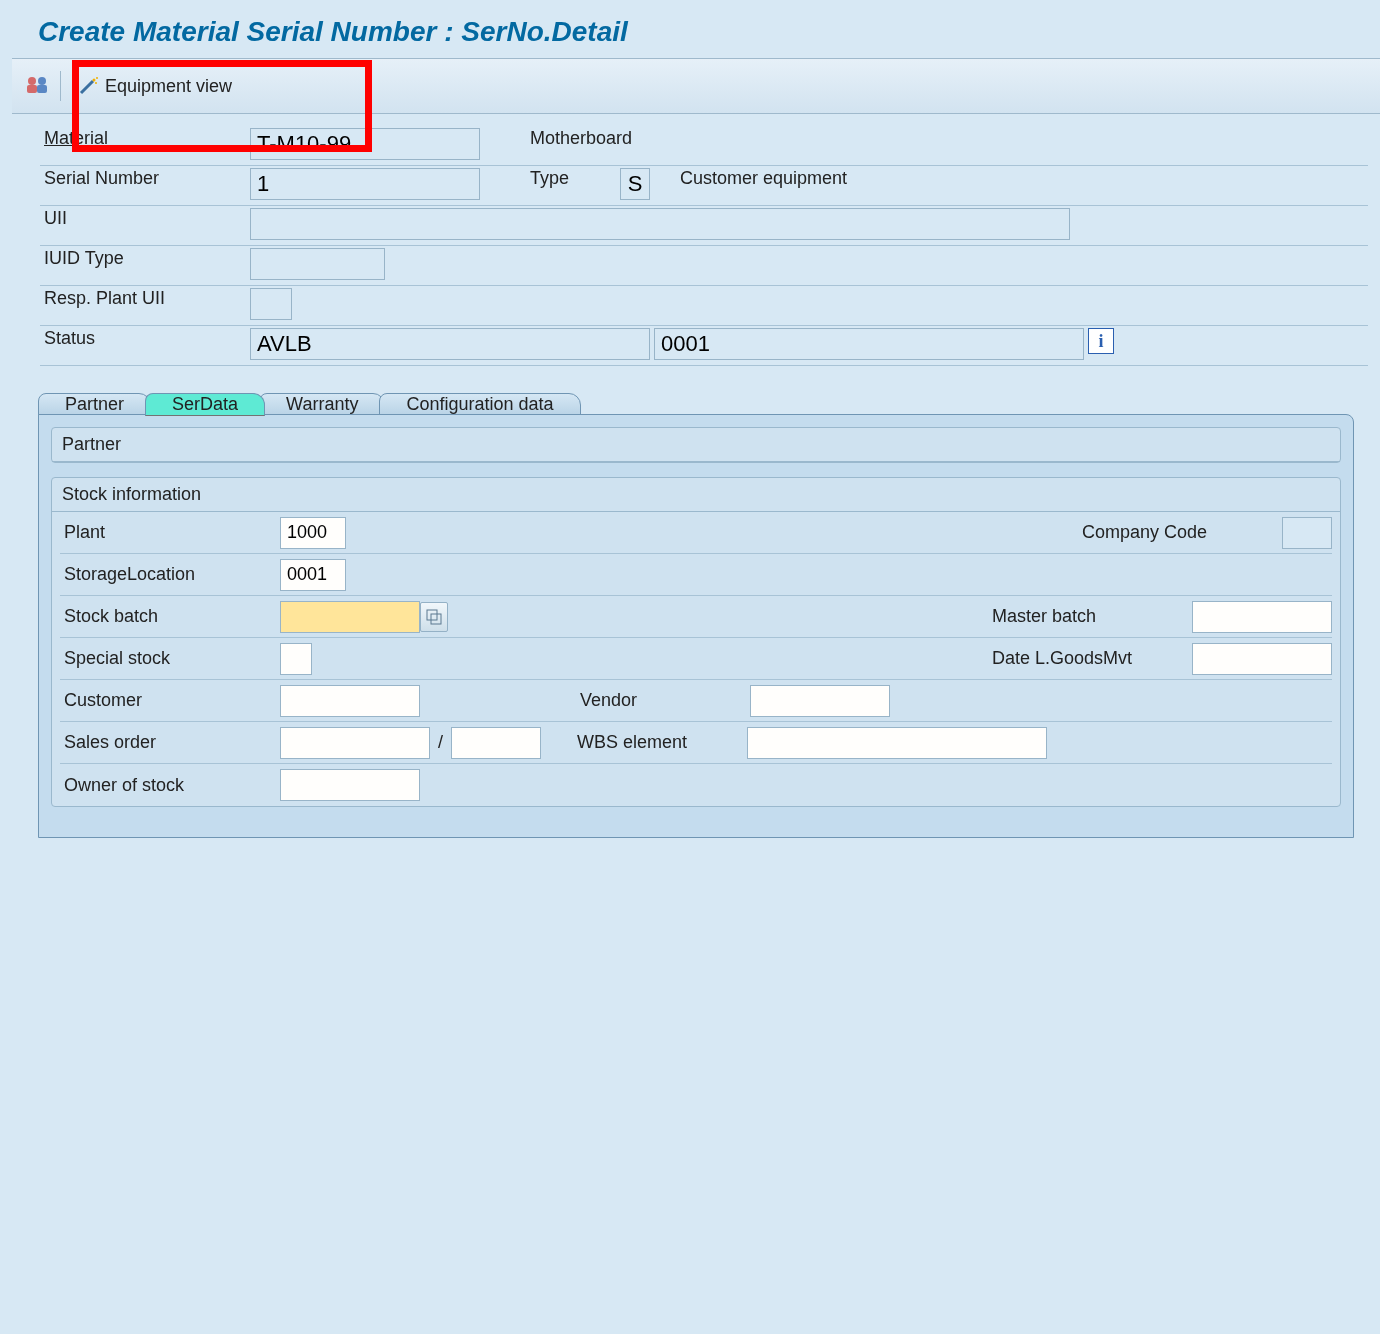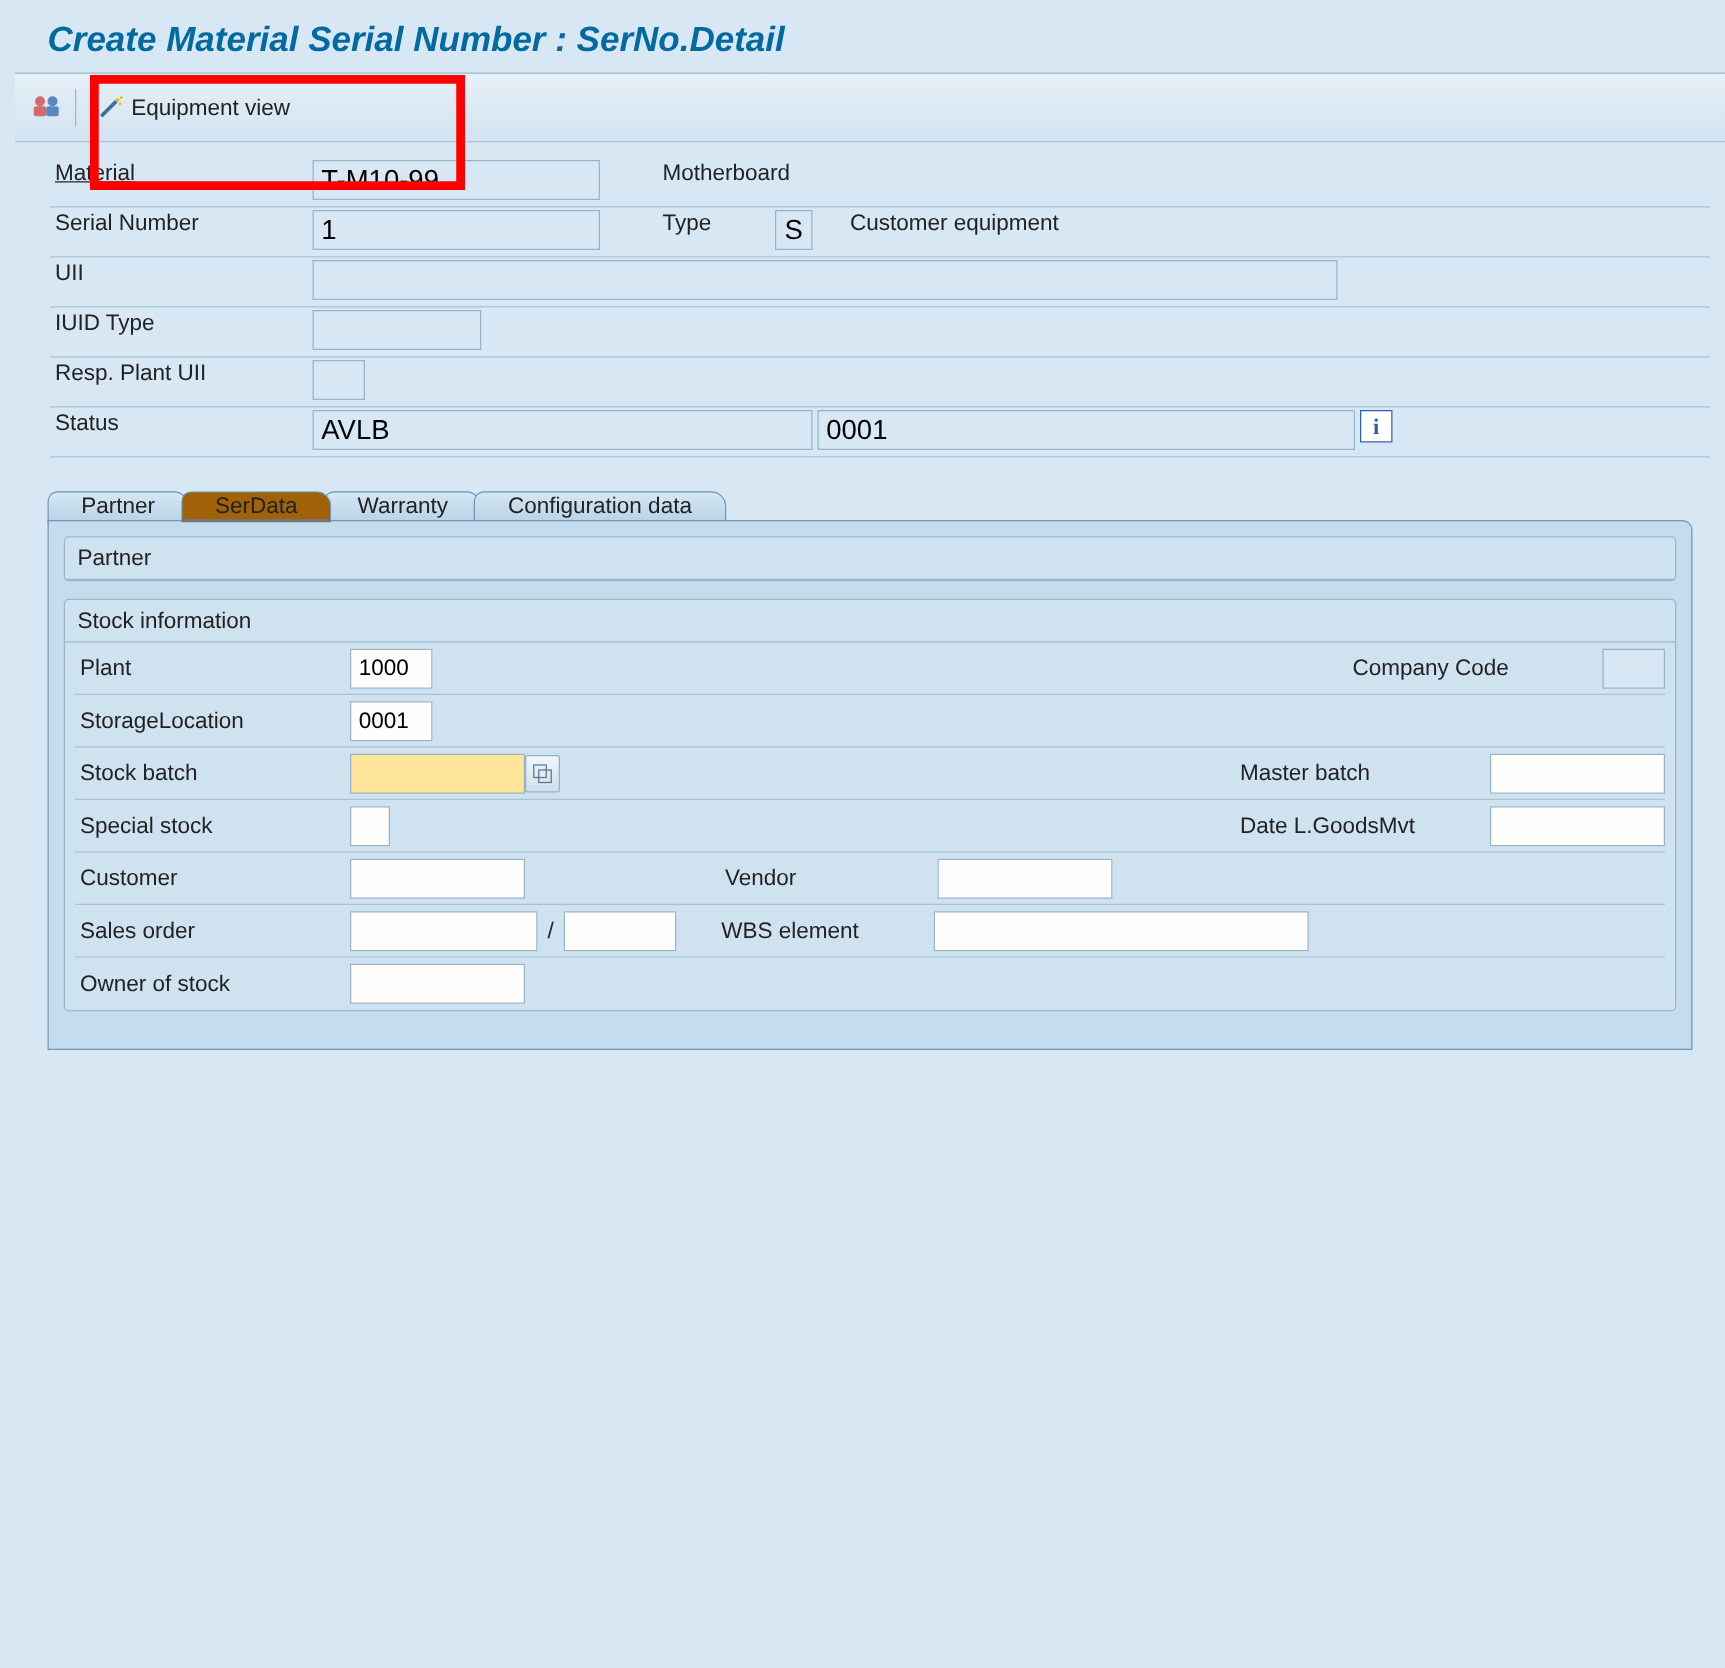--- a/index.html
+++ b/index.html
@@ -89,22 +89,22 @@
     padding: 0 26px;
     border: 1px solid #6f95b3;
     background: linear-gradient(#d5e7f4,#b9d3e6);
     border-top-left-radius: 8px;
     border-top-right-radius: 12px;
     margin-right: -6px;
     cursor: pointer;
     position: relative;
   }
   .tab.active {
-    background: #a16207;
-    border-bottom: 3px solid #737373;
+    background: #5eead4;
+    border-bottom: 1px solid #737373;
     z-index: 3;
   }
   .tab-body {
     border: 1px solid #6f95b3;
     background: #c4dcee;
     border-radius: 0 8px 0 0;
     padding: 12px 12px 16px 12px;
     margin-top: -1px;
     position: relative;
     z-index: 1;

